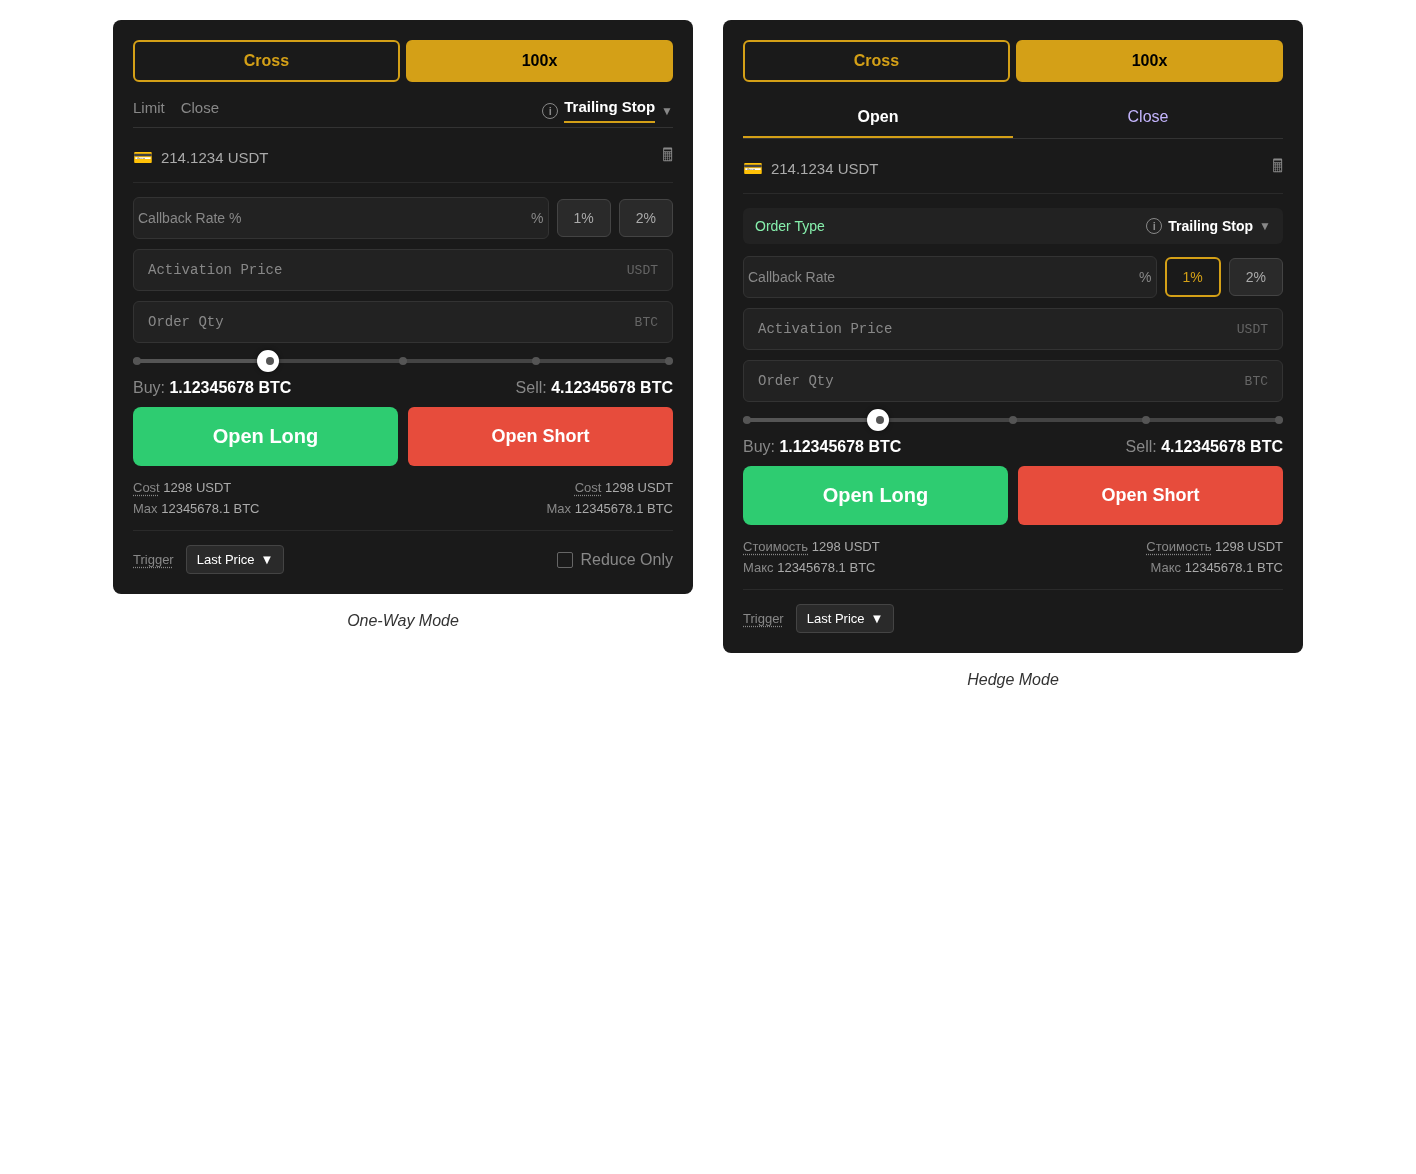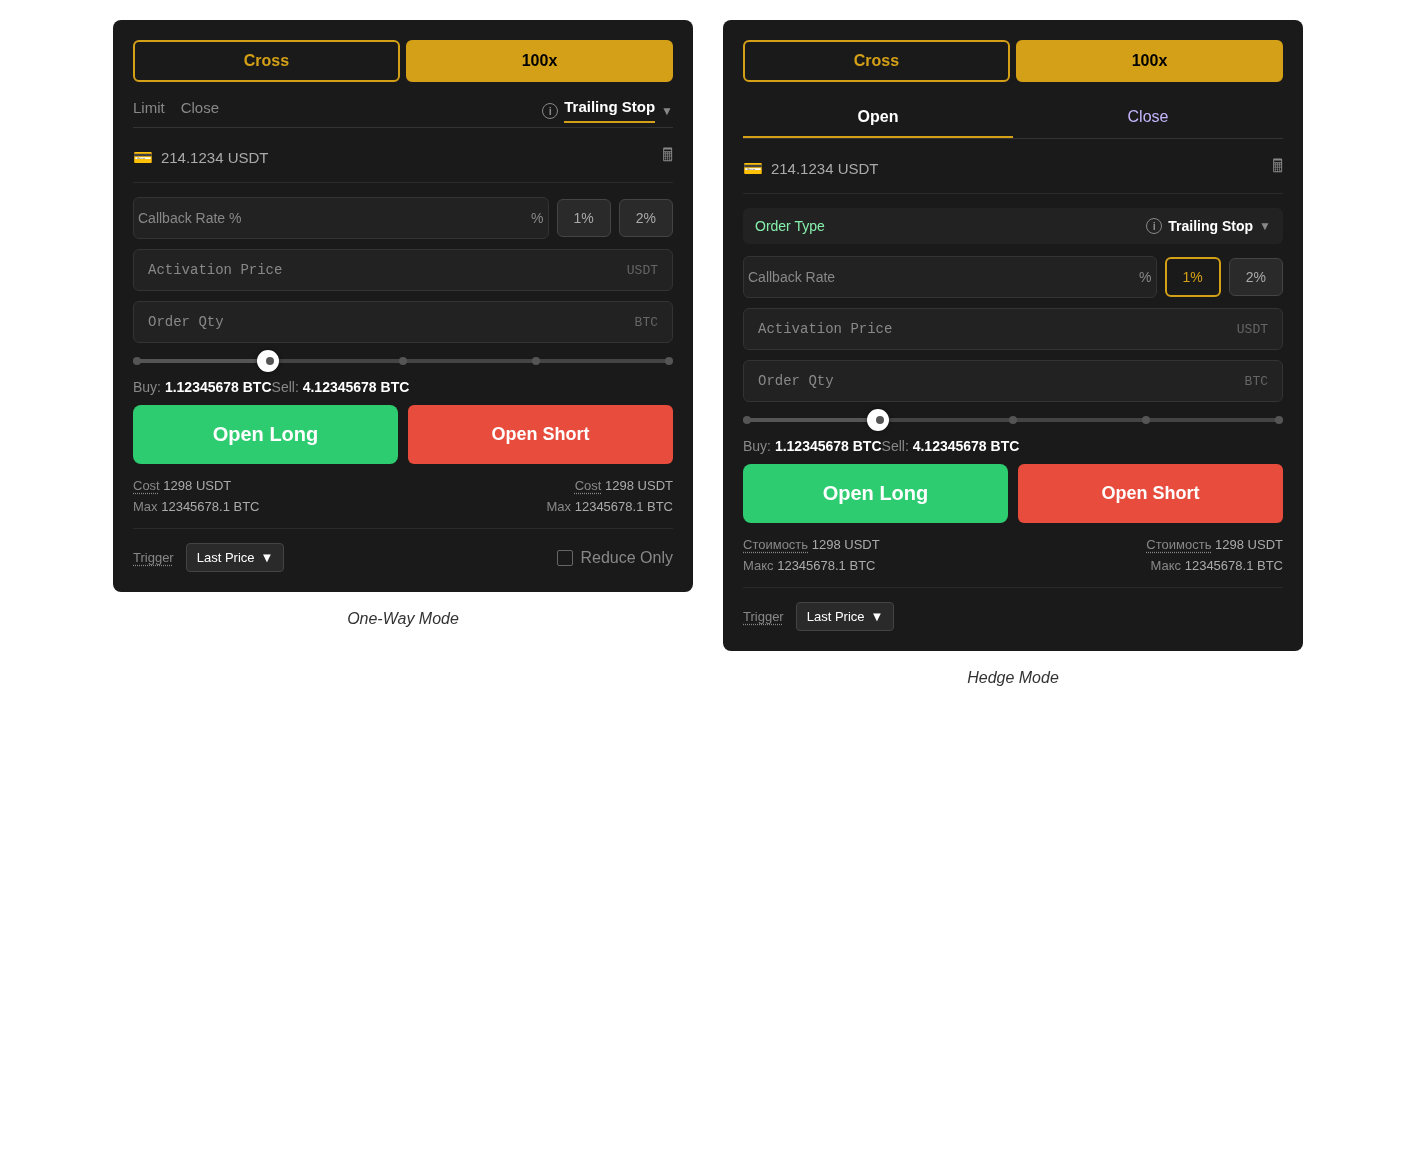--- a/index.html
+++ b/index.html
@@ -309,22 +309,23 @@
     .slider-dot {
       width: 8px;
       height: 8px;
       background: #555;
       border-radius: 50%;
     }
 
     
     .buy-sell-info {
       display: flex;
+      justify-content: space-between;
       margin-bottom: 10px;
-      font-size: 14px;
+      font-size: 16px;
       color: #888;
     }
 
     .buy-sell-info .value {
       color: #fff;
       font-weight: 600;
     }
 
     
     .action-buttons {

